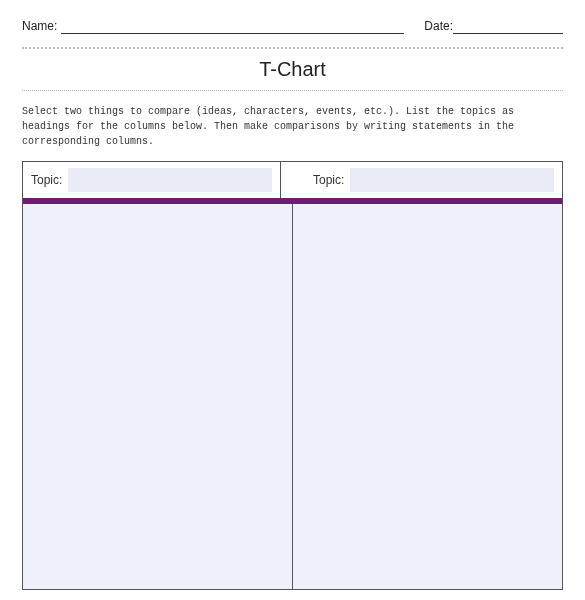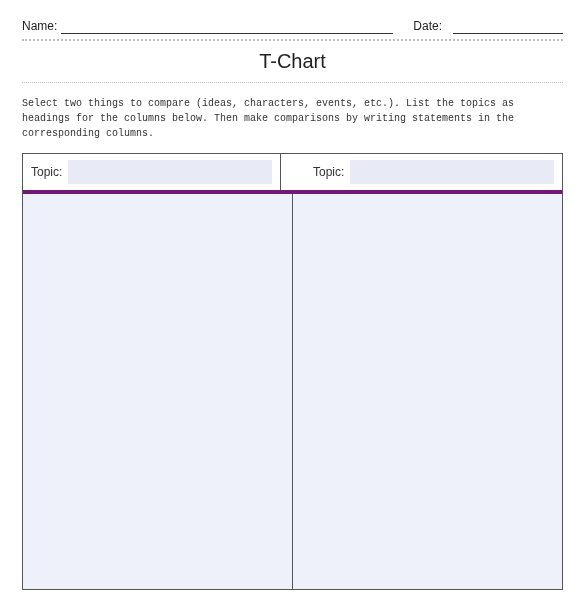--- a/index.html
+++ b/index.html
@@ -24,20 +24,21 @@
       padding: 18px 22px 10px 22px;
       display: flex;
       flex-direction: column;
     }
 
     
     .header-row {
       display: flex;
       align-items: flex-end;
       justify-content: space-between;
+      margin-bottom: 8px;
     }
 
     .name-field {
       display: flex;
       align-items: center;
       gap: 4px;
       flex: 1;
     }
 
     .name-label {
@@ -48,21 +49,21 @@
     .name-line {
       border-bottom: 1px solid #333;
       flex: 1;
       height: 16px;
       margin-right: 20px;
     }
 
     .date-field {
       display: flex;
       align-items: center;
-      gap: 11px;
+      gap: 0;
       flex-shrink: 0;
     }
 
     .date-label {
       font-size: 12px;
       white-space: nowrap;
     }
 
     .date-line {
       border-bottom: 1px solid #333;
@@ -108,21 +109,21 @@
     
     .tchart-container {
       flex: 1;
       border: 1px solid #555;
       display: flex;
       flex-direction: column;
     }
 
     .tchart-header {
       display: flex;
-      border-bottom: 4px solid #701a75;
+      border-bottom: 6px solid #701a75;
       min-height: 38px;
       gap: 24px;
     }
 
     .topic-cell {
       flex: 1;
       display: flex;
       align-items: center;
       padding: 6px 8px;
       background: #fff;

